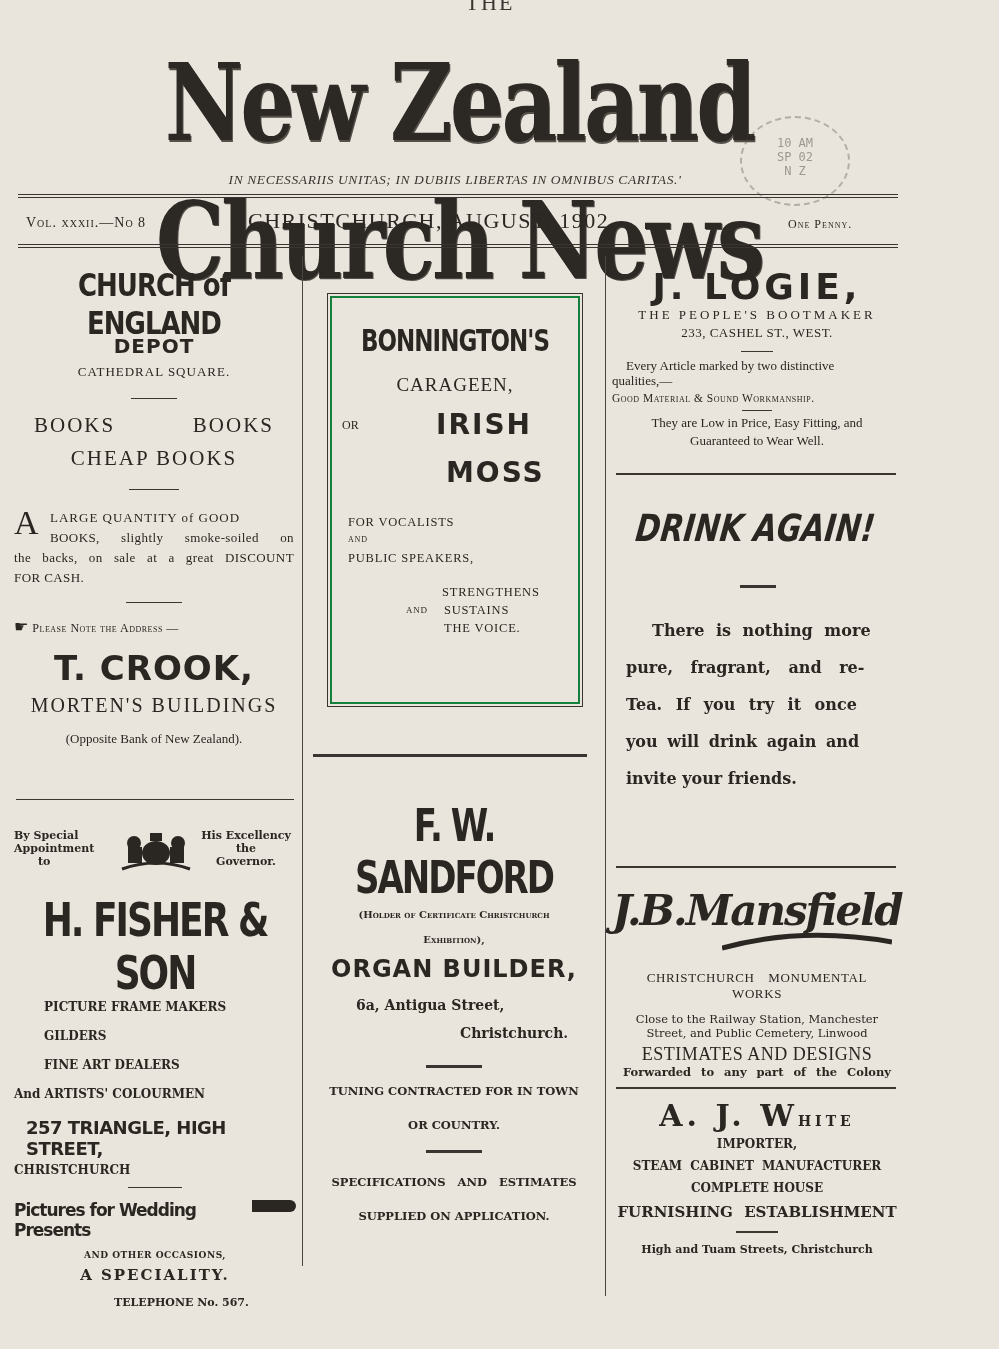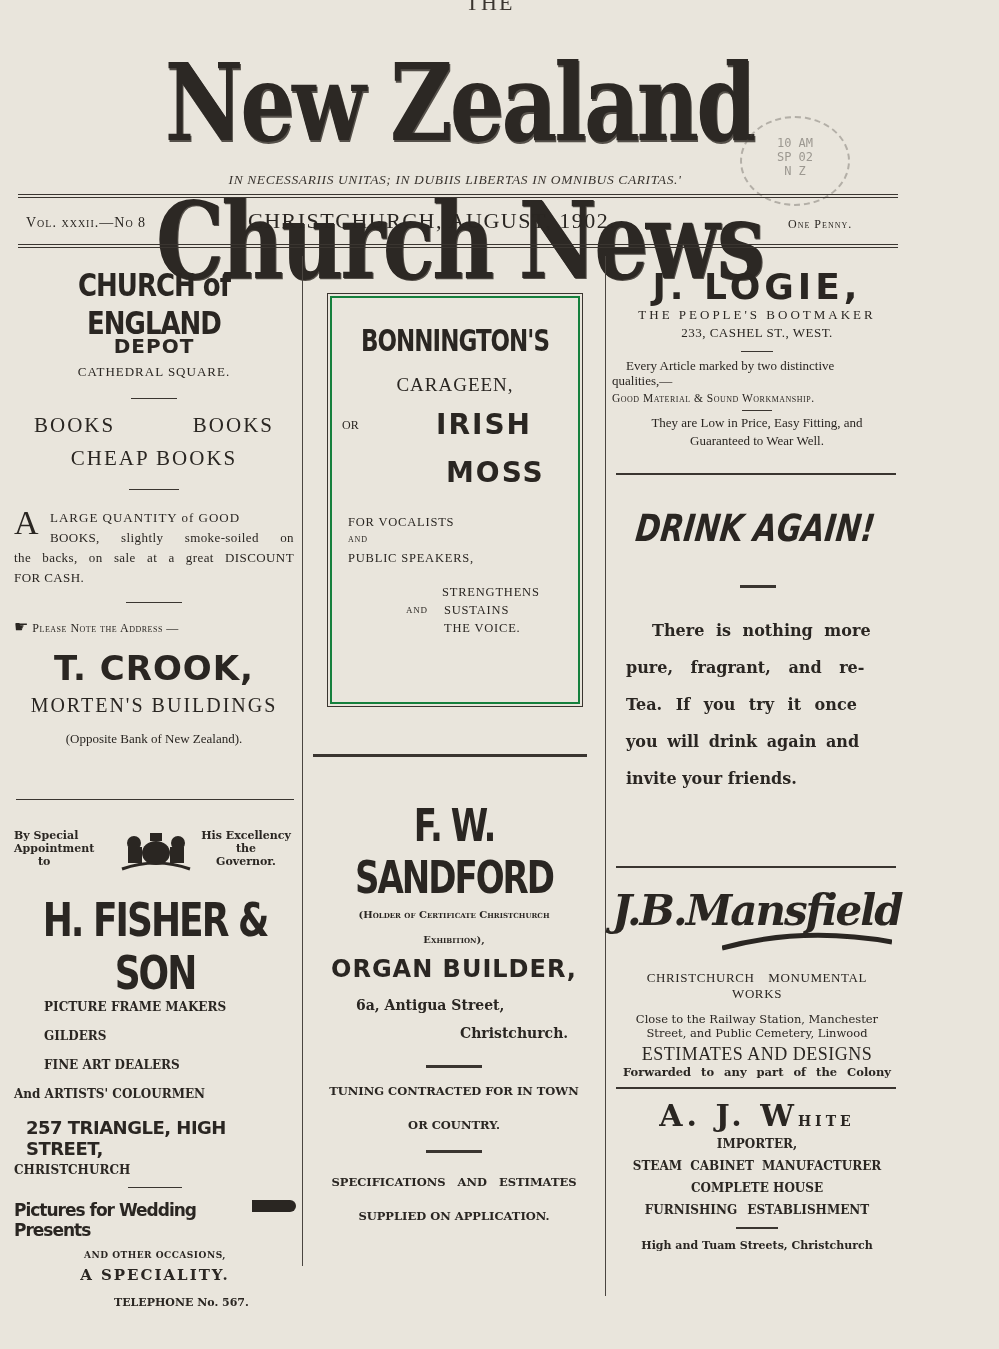--- a/index.html
+++ b/index.html
@@ -215,18 +215,18 @@
   </div>
   <div class="abs rule1" style="left:616px;top:1083px;width:280px;border-top-width:2px;"></div>
 
   <div class="abs" style="left:612px;top:1094px;width:290px;">
     <div class="c clarendon" style="font-size:30px;letter-spacing:4px;">
       <span>A. J. W</span><span class="sc" style="font-size:20px;letter-spacing:4px;">hite</span>
     </div>
     <div class="c clarendon" style="font-size:12px;margin-top:4px;">IMPORTER,</div>
     <div class="c clarendon" style="font-size:12px;margin-top:8px;word-spacing:4px;">STEAM CABINET MANUFACTURER</div>
     <div class="c clarendon" style="font-size:12px;margin-top:8px;">COMPLETE HOUSE</div>
-    <div class="c clarendon" style="font-size:12px;margin-top:8px;word-spacing:6px;">FURNISHING ESTABLISHMENT</div>
+    <div class="c clarendon" style="font-size:15px;margin-top:8px;word-spacing:6px;">FURNISHING ESTABLISHMENT</div>
     <div class="hr-s" style="width:42px;margin-top:10px;border-top-width:2px;"></div>
     <div class="c clarendon" style="font-size:11px;margin-top:10px;">High and Tuam Streets, Christchurch</div>
   </div>
 
 </div>
 
 </body></html>

